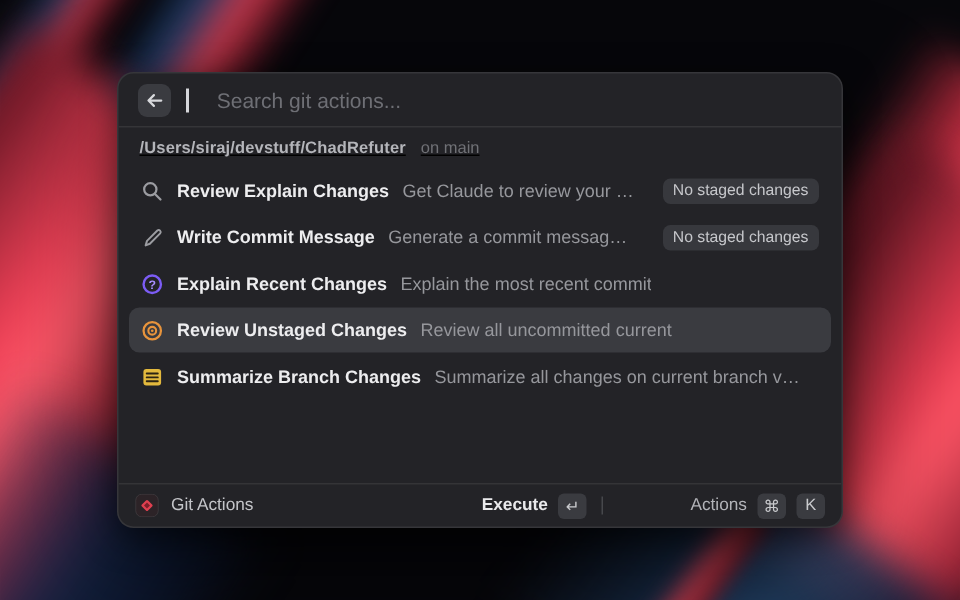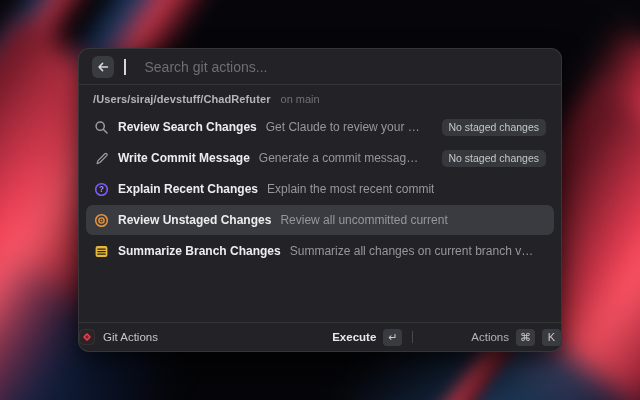--- a/index.html
+++ b/index.html
@@ -43,39 +43,39 @@
   .search-bar { display: flex; align-items: center; height: 35px; padding: 0 13px; flex: 0 0 auto; }
   .back-btn { width: 22px; height: 22px; border-radius: 6px; background: #3a3b40;
     display: flex; align-items: center; justify-content: center; flex: 0 0 auto; cursor: default; }
   .caret { width: 1.5px; height: 16px; background: #d5d6da; margin-left: 10px; flex: 0 0 auto; }
   .search-input { border: none; outline: none; background: transparent; color: #e9e9eb;
     font-size: 14px; margin-left: 19px; flex: 1; font-family: "Liberation Sans", sans-serif; }
   .search-input::placeholder { color: #6e6f75; }
 
   .hdiv { height: 1px; background: #353538; flex: 0 0 auto; }
 
-  .section-header { display: flex; align-items: center; gap: 10px; padding: 8px 14px 2px 14px; flex: 0 0 auto; }
+  .section-header { display: flex; align-items: center; gap: 10px; padding: 8px 14px 2px 14px; flex: 0 0 auto; text-decoration: underline; }
   .section-path { color: #b4b5ba; font-size: 11px; font-weight: bold; letter-spacing: .1px; }
   .section-branch { color: #707176; font-size: 11px; }
 
   .action-list { display: flex; flex-direction: column; gap: 1px; padding: 5px 7px 0 7px; flex: 0 0 auto; }
   .row { display: flex; align-items: center; height: 30px; padding: 0 8px; border-radius: 7px; gap: 9px; }
   .row.selected { background: #3a3b40; }
   .row-icon { width: 15px; height: 15px; flex: 0 0 auto; display: flex; align-items: center; justify-content: center; }
   .row-icon svg { display: block; }
   .row-title { color: #ededef; font-size: 12px; font-weight: bold; white-space: nowrap; }
   .row-subtitle { color: #96979c; font-size: 12px; white-space: nowrap; overflow: hidden; text-overflow: ellipsis; }
   .row-spacer { flex: 1; }
   .row-badge { background: #37383d; color: #c6c7cb; font-size: 10.5px; padding: 2.5px 7px;
     border-radius: 5px; white-space: nowrap; flex: 0 0 auto; }
 
   .flex-fill { flex: 1; }
 
   .footer { border-top: 1px solid #343437; height: 29px; display: flex; align-items: center;
-    padding: 0 0; gap: 8px; flex: 0 0 auto; }
+    padding: 0 11px; gap: 8px; flex: 0 0 auto; }
   .footer-app { display: flex; align-items: center; gap: 8px; }
   .footer-app-label { color: #c4c5c9; font-size: 11.5px; }
   .footer-right { margin-left: auto; display: flex; align-items: center; gap: 7px; justify-content: flex-end; }
   .footer-execute { color: #e9e9eb; font-size: 11.5px; font-weight: bold; }
   .keycap { min-width: 19px; height: 17px; padding: 0 4px; background: #3a3b40; border-radius: 4px;
     color: #c9cacd; font-size: 11px; display: flex; align-items: center; justify-content: center; }
   .footer-vdiv { width: 1px; height: 12px; background: #47484c; margin: 0 3px; }
   .footer-actions { color: #b2b3b8; font-size: 11.5px; margin-left: 48px; }
 </style>
 </head>
@@ -112,21 +112,21 @@
   </div>
 
   <div class="action-list">
       <div class="row">
     <span class="row-icon">
           <svg width="15" height="15" viewBox="0 0 15 15">
             <circle cx="6.2" cy="6.2" r="4.1" fill="none" stroke="#9b9ca1" stroke-width="1.5"></circle>
             <path d="M9.3 9.3L13 13" stroke="#9b9ca1" stroke-width="1.5" stroke-linecap="round"></path>
           </svg>
         </span>
-    <span class="row-title">Review Search Changes</span>
+    <span class="row-title">Review Explain Changes</span>
     <span class="row-subtitle">Get Claude to review your staged changes</span>
     <span class="row-spacer"></span>
     <span class="row-badge">No staged changes</span>
   </div>
       <div class="row">
     <span class="row-icon">
           <svg width="15" height="15" viewBox="0 0 15 15">
             <path d="M3.1 12.6l.9-3 6.9-6.9a1.35 1.35 0 011.9 1.9L5.9 11.5l-2.8 1.1z" fill="none" stroke="#9b9ca1" stroke-width="1.3" stroke-linejoin="round"></path>
           </svg>
         </span>

